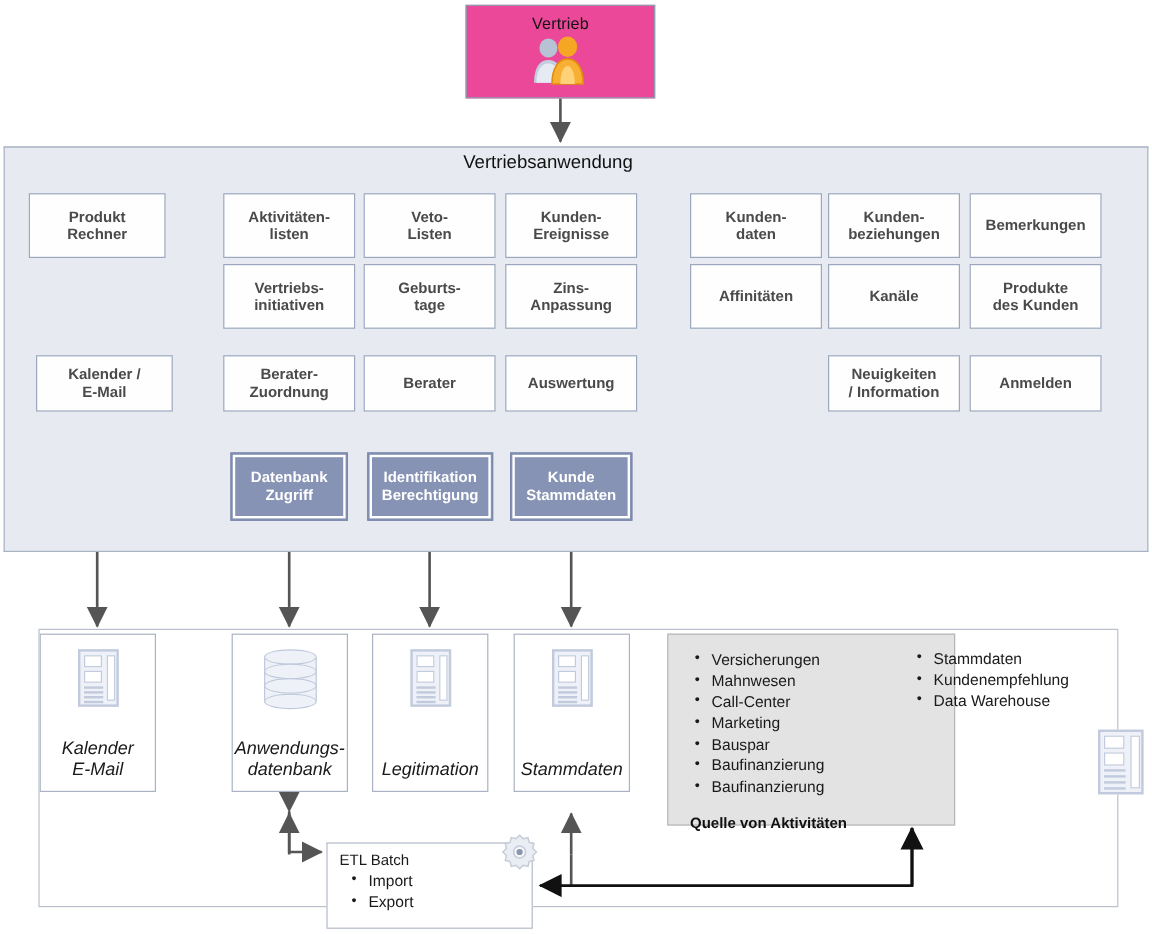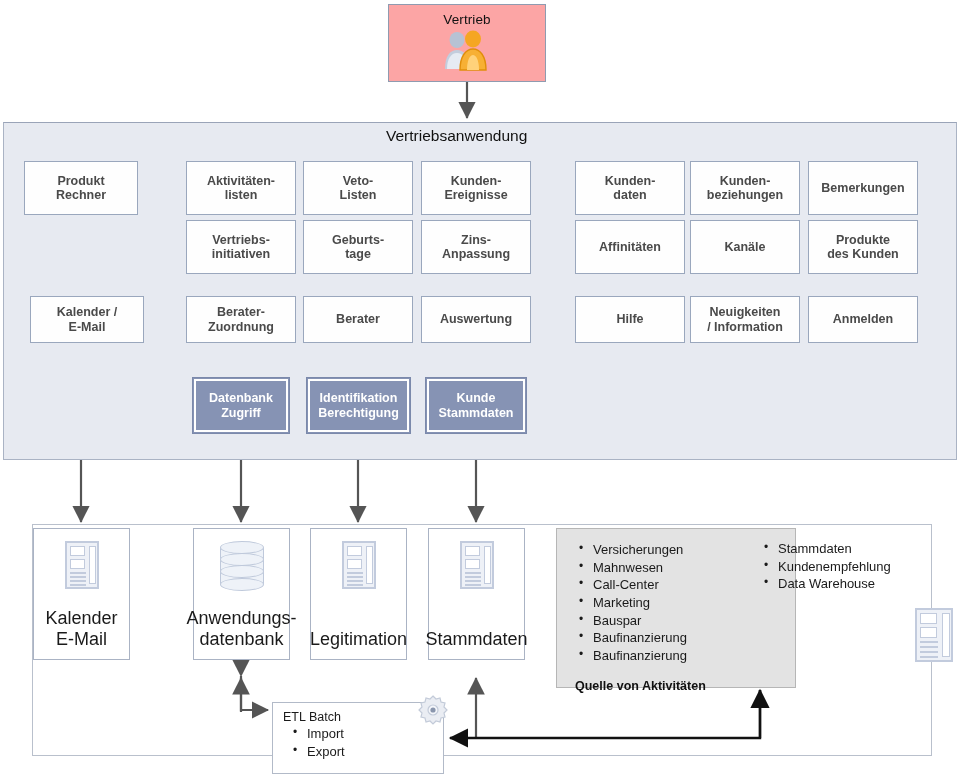--- a/index.html
+++ b/index.html
@@ -10,21 +10,21 @@
     color:#1a1a1a;
     position:relative;
     overflow:hidden;
   }
   #stage{position:absolute;left:0;top:0;width:960px;height:778px;}
   .abs{position:absolute;box-sizing:border-box;}
 
   
   #actor-box{
     left:388px;top:4px;width:158px;height:78px;
-    background:#fca5a5;border:1px solid #8f9bb0;
+    background:#ec4899;border:1px solid #8f9bb0;
     display:flex;flex-direction:column;align-items:center;
   }
   #actor-label{font-size:13.5px;color:#111;margin-top:7px;letter-spacing:.1px;}
   #actor-icon{margin-top:2px;}
 
   
   #app-panel{
     left:3px;top:122px;width:954px;height:338px;
     background:#e7eaf1;border:1px solid #aab3c4;
     border-top-color:#9aa4b8;
@@ -50,21 +50,21 @@
     display:flex;align-items:center;justify-content:center;
     text-align:center;font-size:12.5px;font-weight:bold;color:#ffffff;
     line-height:1.2;
   }
 
   
   .sysbox{
     background:#ffffff;border:1px solid #aab3c4;
     display:flex;flex-direction:column;align-items:center;
     justify-content:flex-start;
-    text-align:center;font-size:18px;color:#1a1a1a;line-height:1.2;
+    text-align:center;font-size:15px;color:#1a1a1a;line-height:1.2;font-style:italic;
   }
   .sysbox .caption{margin-top:auto;margin-bottom:8px;}
 
   
   .doc-icon{width:34px;height:48px;background:#eef1f7;border:2px solid #c2cbdd;
     margin-top:12px;position:relative;box-sizing:border-box;}
   .doc-icon i{position:absolute;background:#ffffff;border:1.5px solid #c2cbdd;box-sizing:border-box;}
   .doc-icon i.b1{left:3px;top:3px;width:15px;height:10px;}
   .doc-icon i.b2{left:3px;top:16px;width:15px;height:10px;}
   .doc-icon i.bar{left:22px;top:3px;width:7px;height:38px;}
@@ -253,25 +253,20 @@
   <div class="abs mod" style="left:303px;top:296px;width:110px;height:47px;">
     <div>
         <span>Berater</span>
       </div>
   </div>
   <div class="abs mod" style="left:421px;top:296px;width:110px;height:47px;">
     <div>
         <span>Auswertung</span>
       </div>
   </div>
-  <div class="abs mod" style="left:575px;top:296px;width:110px;height:47px;">
-    <div>
-        <span>Hilfe</span>
-      </div>
-  </div>
   <div class="abs mod" style="left:690px;top:296px;width:110px;height:47px;">
     <div>
         <span>Neuigkeiten</span>
          <span>/ Information</span>
       </div>
   </div>
   <div class="abs mod" style="left:808px;top:296px;width:110px;height:47px;">
     <div>
         <span>Anmelden</span>
       </div>

